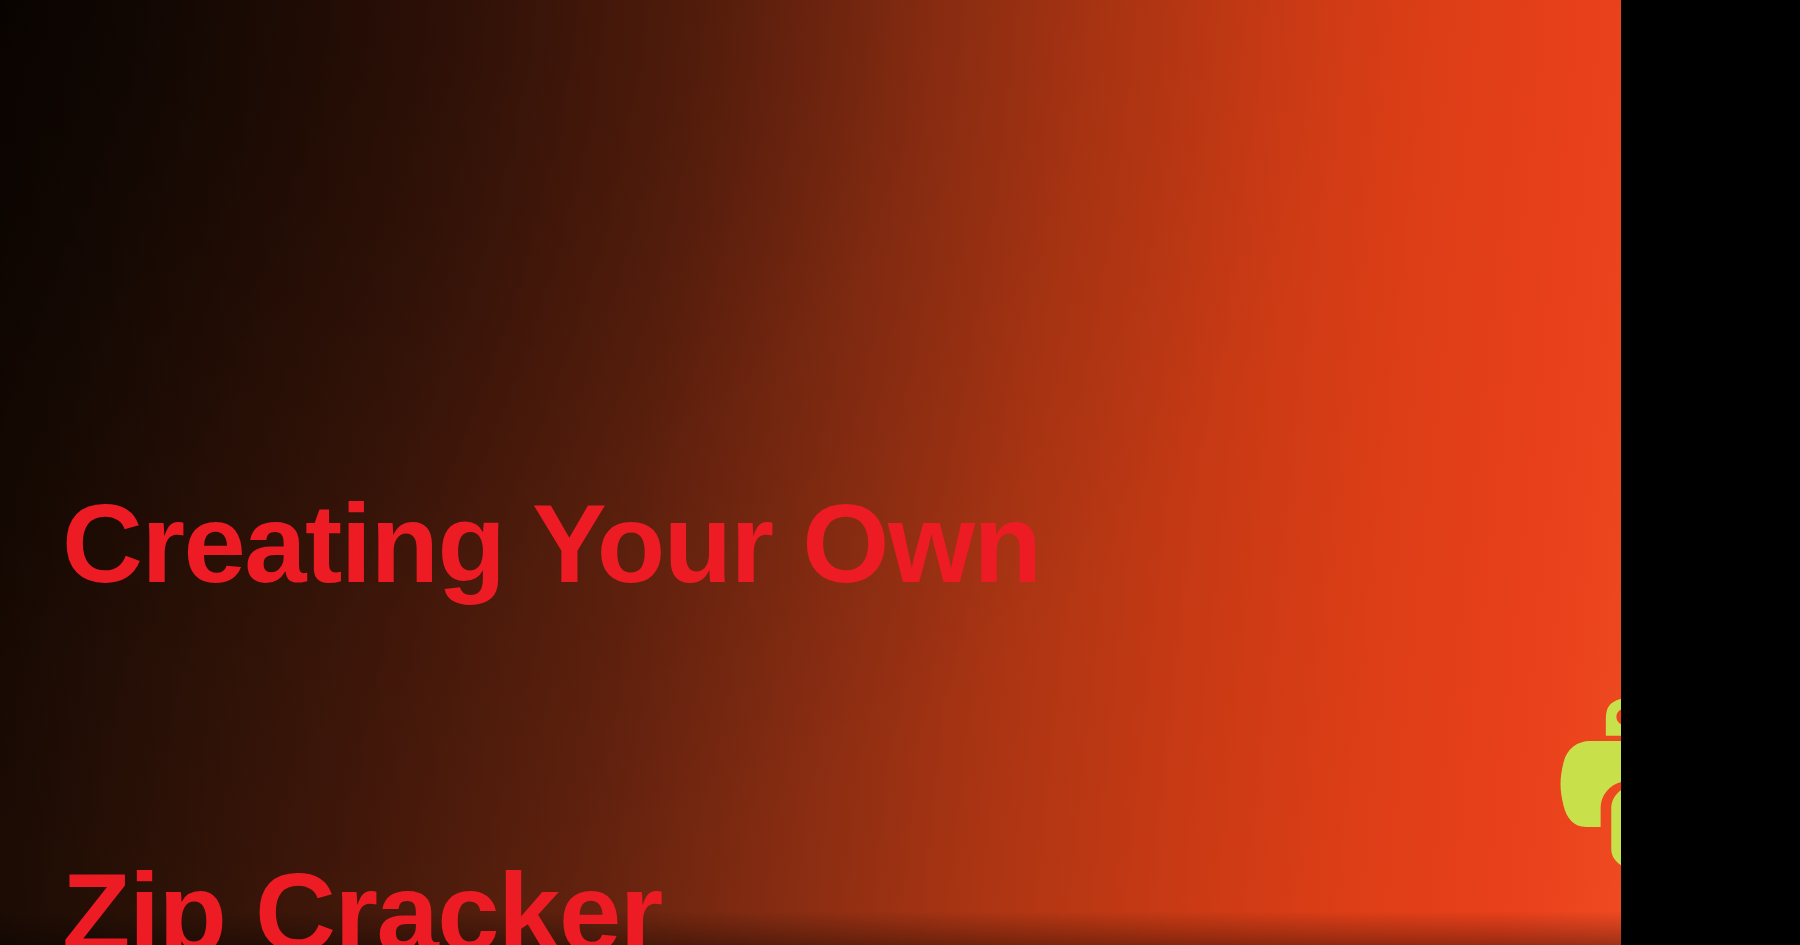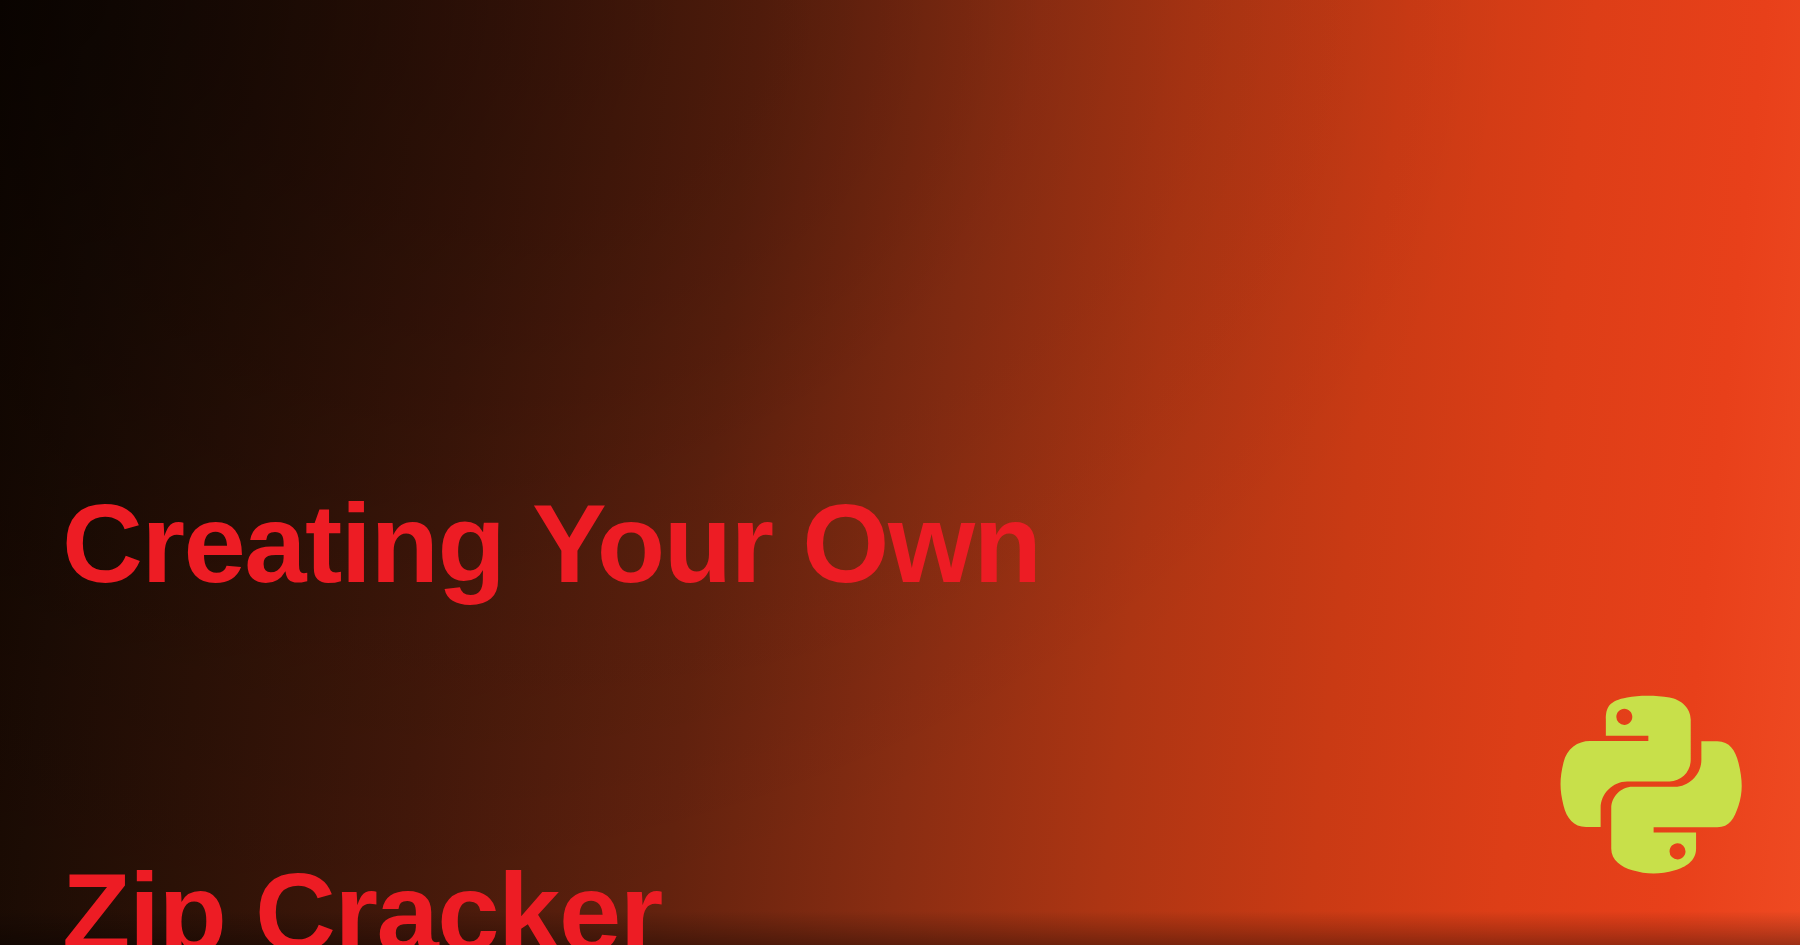--- a/index.html
+++ b/index.html
@@ -9,21 +9,21 @@
     background: #000;
   }
 
   body {
     font-family: "Liberation Sans", "DejaVu Sans", sans-serif;
   }
 
   
   .banner {
     position: relative;
-    width: 1800px;
+    width: 1621px;
     height: 945px;
     overflow: hidden;
     background: #fde047;
   }
 
   
   .banner__gradient {
     position: absolute;
     inset: 0;
     background: linear-gradient(

